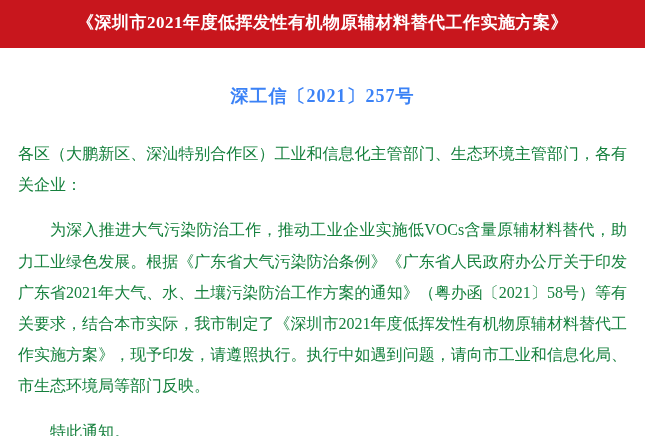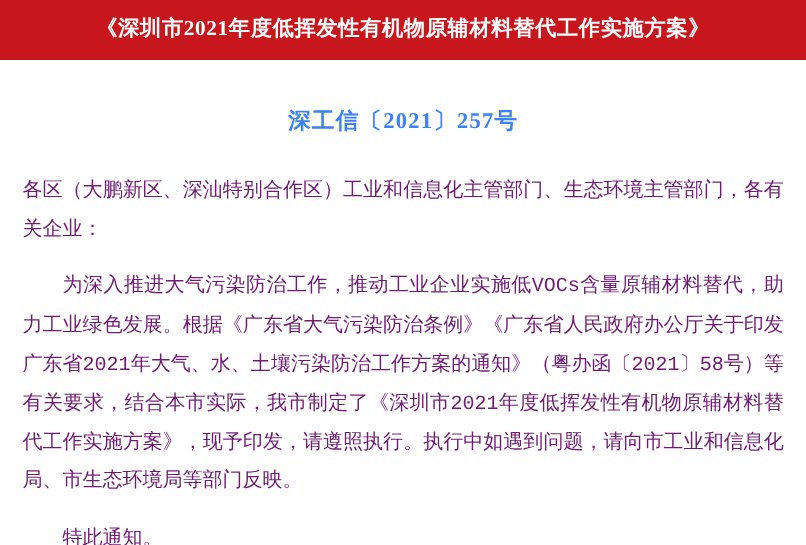--- a/index.html
+++ b/index.html
@@ -41,27 +41,27 @@
     text-align: center;
     color: #3b82f6;
     font-size: 18px;
     font-weight: bold;
     letter-spacing: 1px;
     margin-top: 36px;
     margin-bottom: 30px;
     font-family: "Liberation Serif", "DejaVu Serif", serif;
   }
   .para {
-    color: #701a75;
+    color: #15803d;
     font-size: 16px;
     line-height: 1.95;
     text-align: justify;
     text-justify: inter-ideograph;
     margin: 0 0 4px 0;
-    font-family: Liberation Mono, monospace;
+    font-family: Liberation Serif, serif;
   }
   .indent {
     text-indent: 2em;
   }
   .spacer-sm { height: 10px; }
 </style>
 </head>
 <body>
 
 <div class="page">

